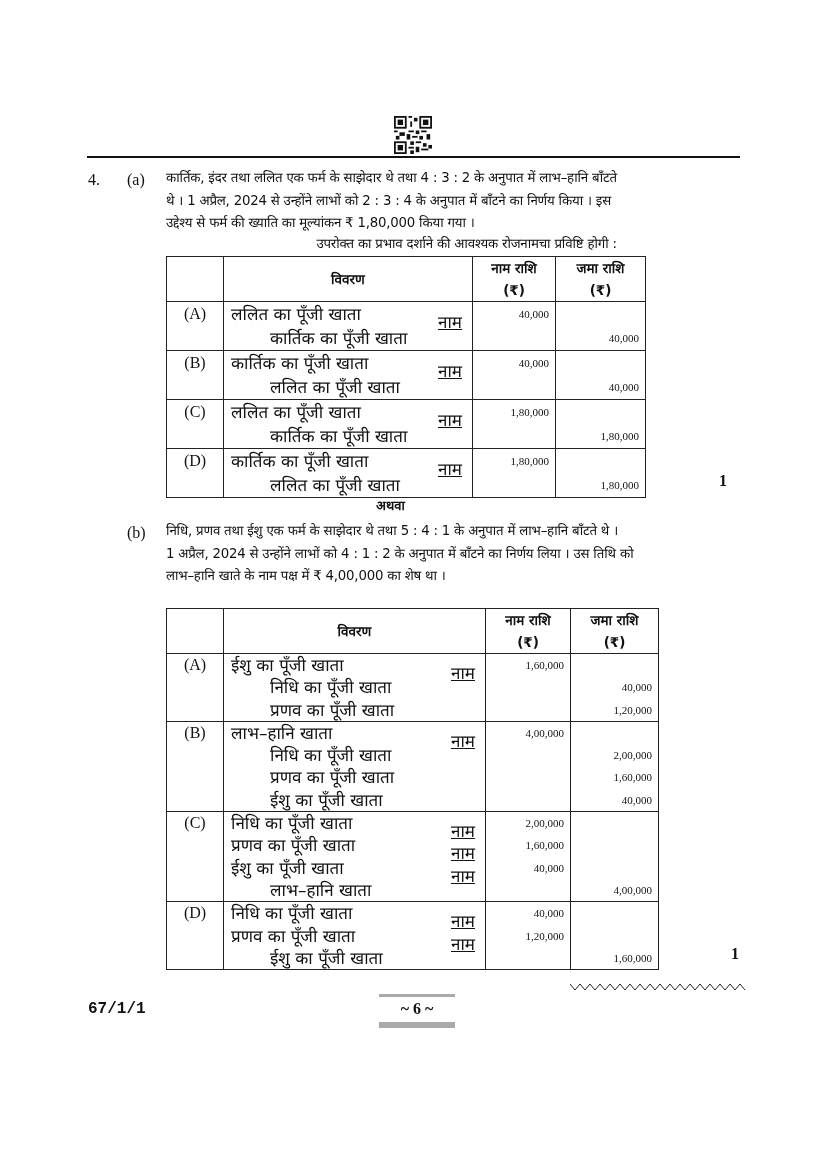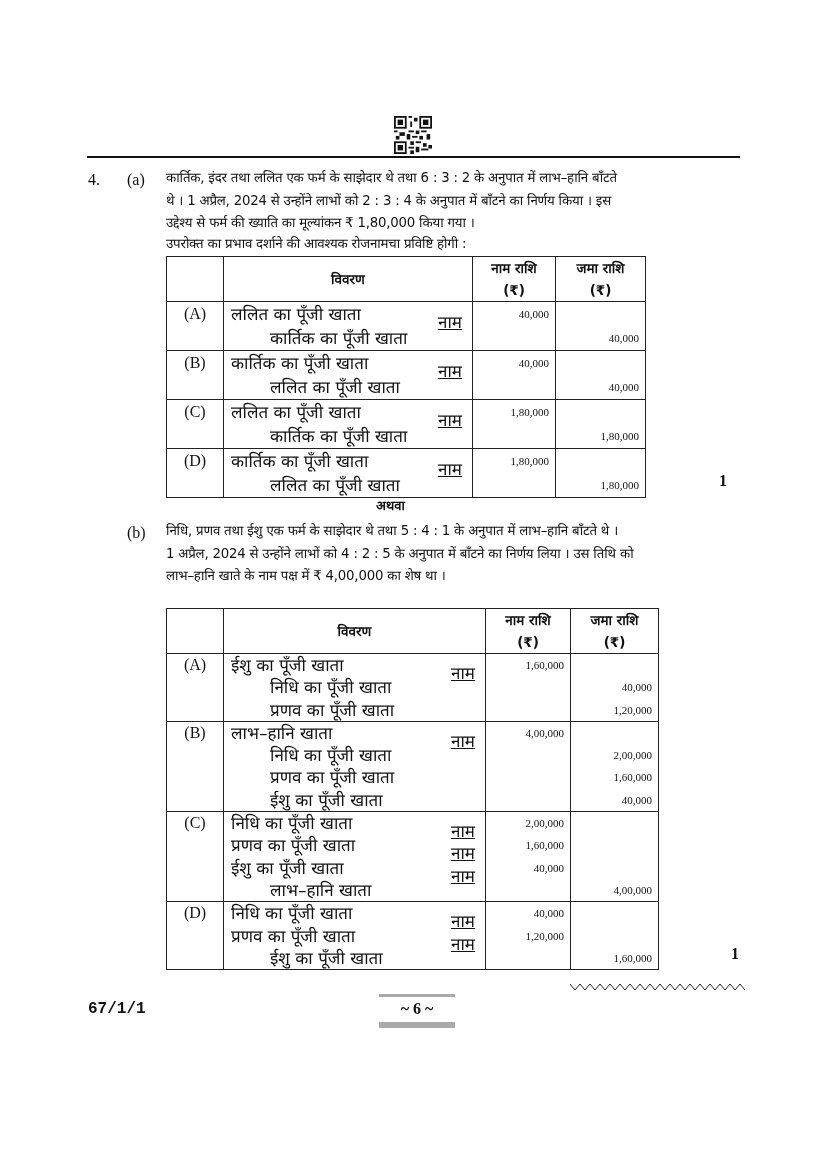--- a/index.html
+++ b/index.html
@@ -66,24 +66,24 @@
       <rect x="19" y="16" width="2" height="2"></rect>
       <rect x="9" y="19" width="2" height="2"></rect>
   </g>
 </svg>
 
 <div class="abs top-rule"></div>
 
 <div class="abs qnum" style="left:88px; top:171px;">4.</div>
 <div class="abs qnum" style="left:127px; top:171px;">(a)</div>
 <div class="abs para" style="left:166px; top:167px;">
-  <div>कार्तिक, इंदर तथा ललित एक फर्म के साझेदार थे तथा 6 : 3 : 2 के अनुपात में लाभ–हानि बाँटते</div>
+  <div>कार्तिक, इंदर तथा ललित एक फर्म के साझेदार थे तथा 4 : 3 : 2 के अनुपात में लाभ–हानि बाँटते</div>
   <div>थे । 1 अप्रैल, 2024 से उन्होंने लाभों को 2 : 3 : 4 के अनुपात में बाँटने का निर्णय किया । इस</div>
   <div>उद्देश्य से फर्म की ख्याति का मूल्यांकन ₹ 1,80,000 किया गया ।</div>
-  <div style="line-height:18px;">उपरोक्त का प्रभाव दर्शाने की आवश्यक रोजनामचा प्रविष्टि होगी :</div>
+  <div style="line-height:18px;text-align:right;">उपरोक्त का प्रभाव दर्शाने की आवश्यक रोजनामचा प्रविष्टि होगी :</div>
 </div>
 
 <table class="j t1" id="tableA" style="left:166px; top:256px; width:480px;">
   <colgroup>
       <col style="width:57px">
       <col style="width:249px">
       <col style="width:83px">
       <col style="width:90px">
     </colgroup>
   <thead>
@@ -163,21 +163,21 @@
       </tr>
     </tbody>
 </table>
 <div class="abs marks" style="left:719px; top:472px;">1</div>
 
 <div class="abs athva" style="left:376px; top:496px;">अथवा</div>
 
 <div class="abs qnum" style="left:127px; top:524px;">(b)</div>
 <div class="abs para" style="left:166px; top:520px;">
   <div>निधि, प्रणव तथा ईशु एक फर्म के साझेदार थे तथा 5 : 4 : 1 के अनुपात में लाभ–हानि बाँटते थे ।</div>
-  <div>1 अप्रैल, 2024 से उन्होंने लाभों को 4 : 2 : 5 के अनुपात में बाँटने का निर्णय लिया । उस तिथि को</div>
+  <div>1 अप्रैल, 2024 से उन्होंने लाभों को 4 : 1 : 2 के अनुपात में बाँटने का निर्णय लिया । उस तिथि को</div>
   <div>लाभ–हानि खाते के नाम पक्ष में ₹ 4,00,000 का शेष था ।</div>
 </div>
 
 <table class="j t2" id="tableB" style="left:166px; top:608px; width:493px;">
   <colgroup>
       <col style="width:57px">
       <col style="width:262px">
       <col style="width:85px">
       <col style="width:88px">
     </colgroup>

